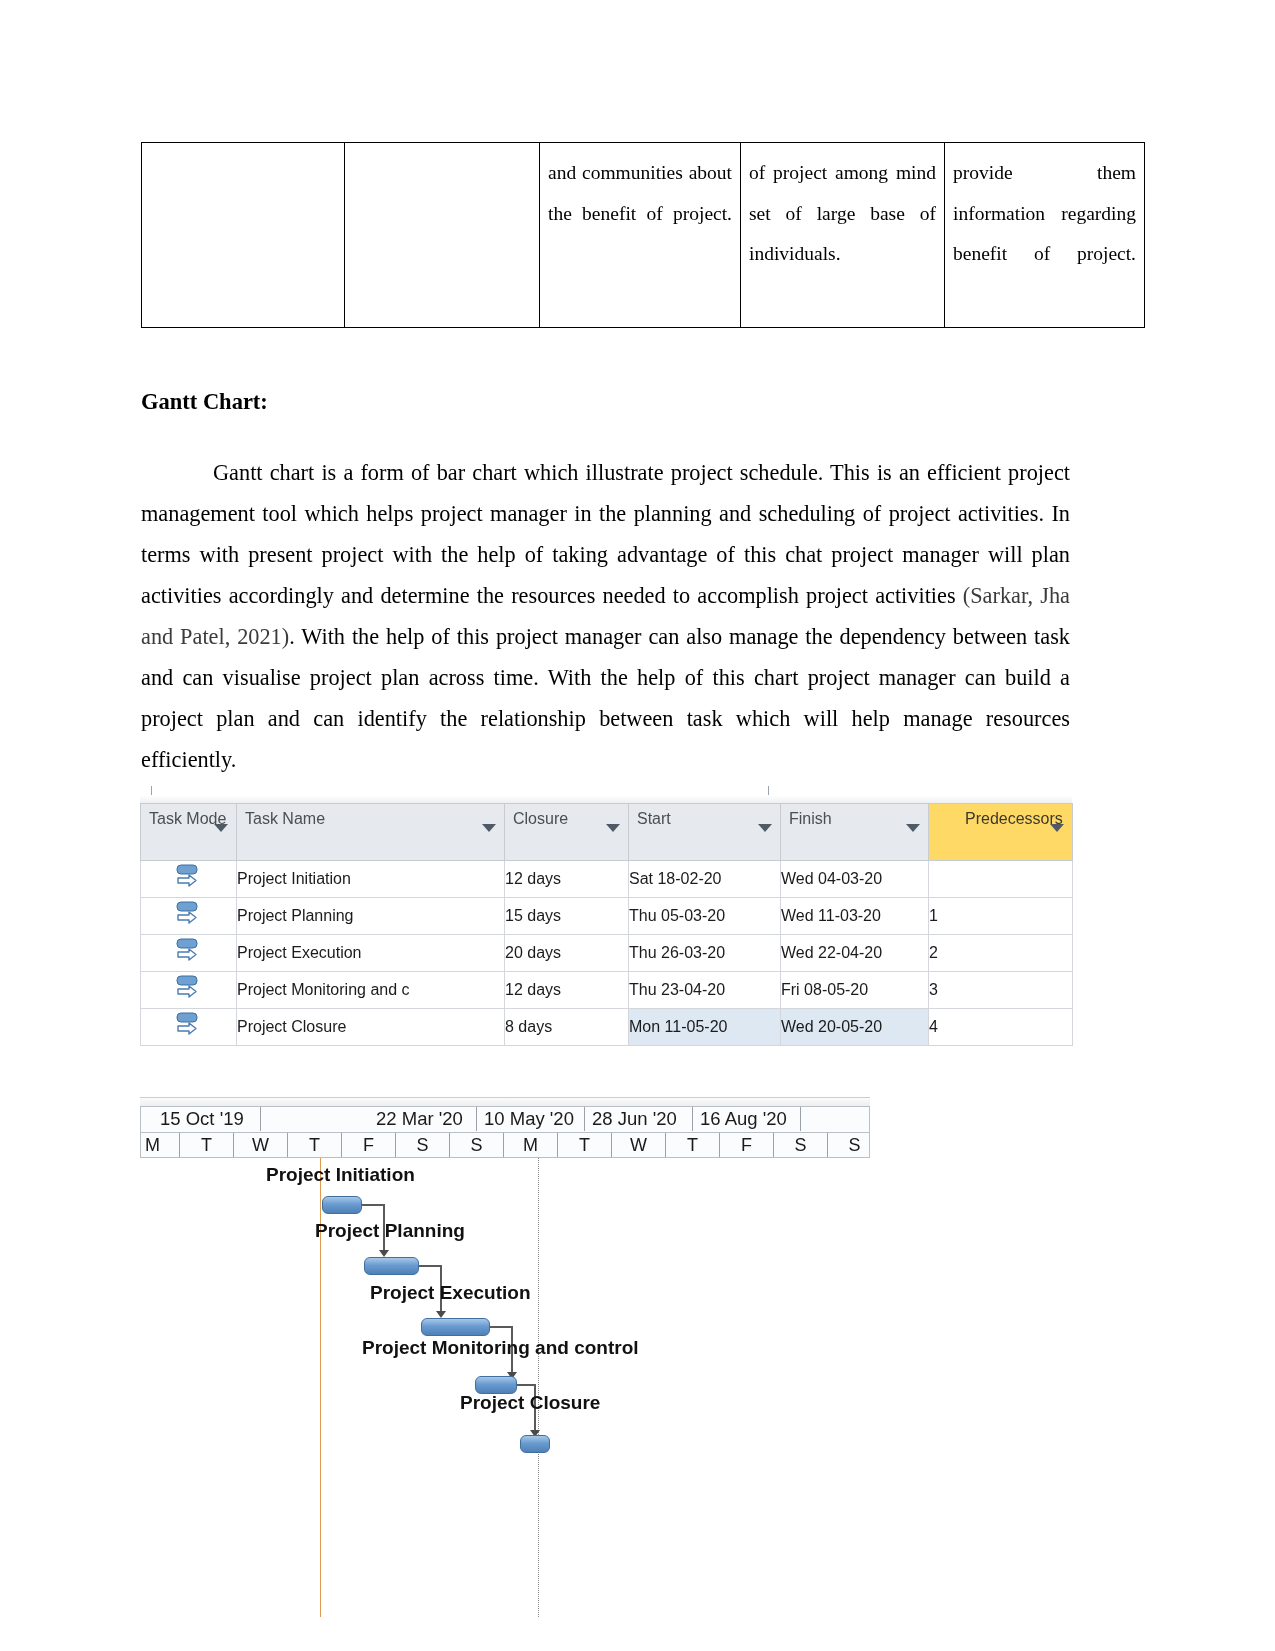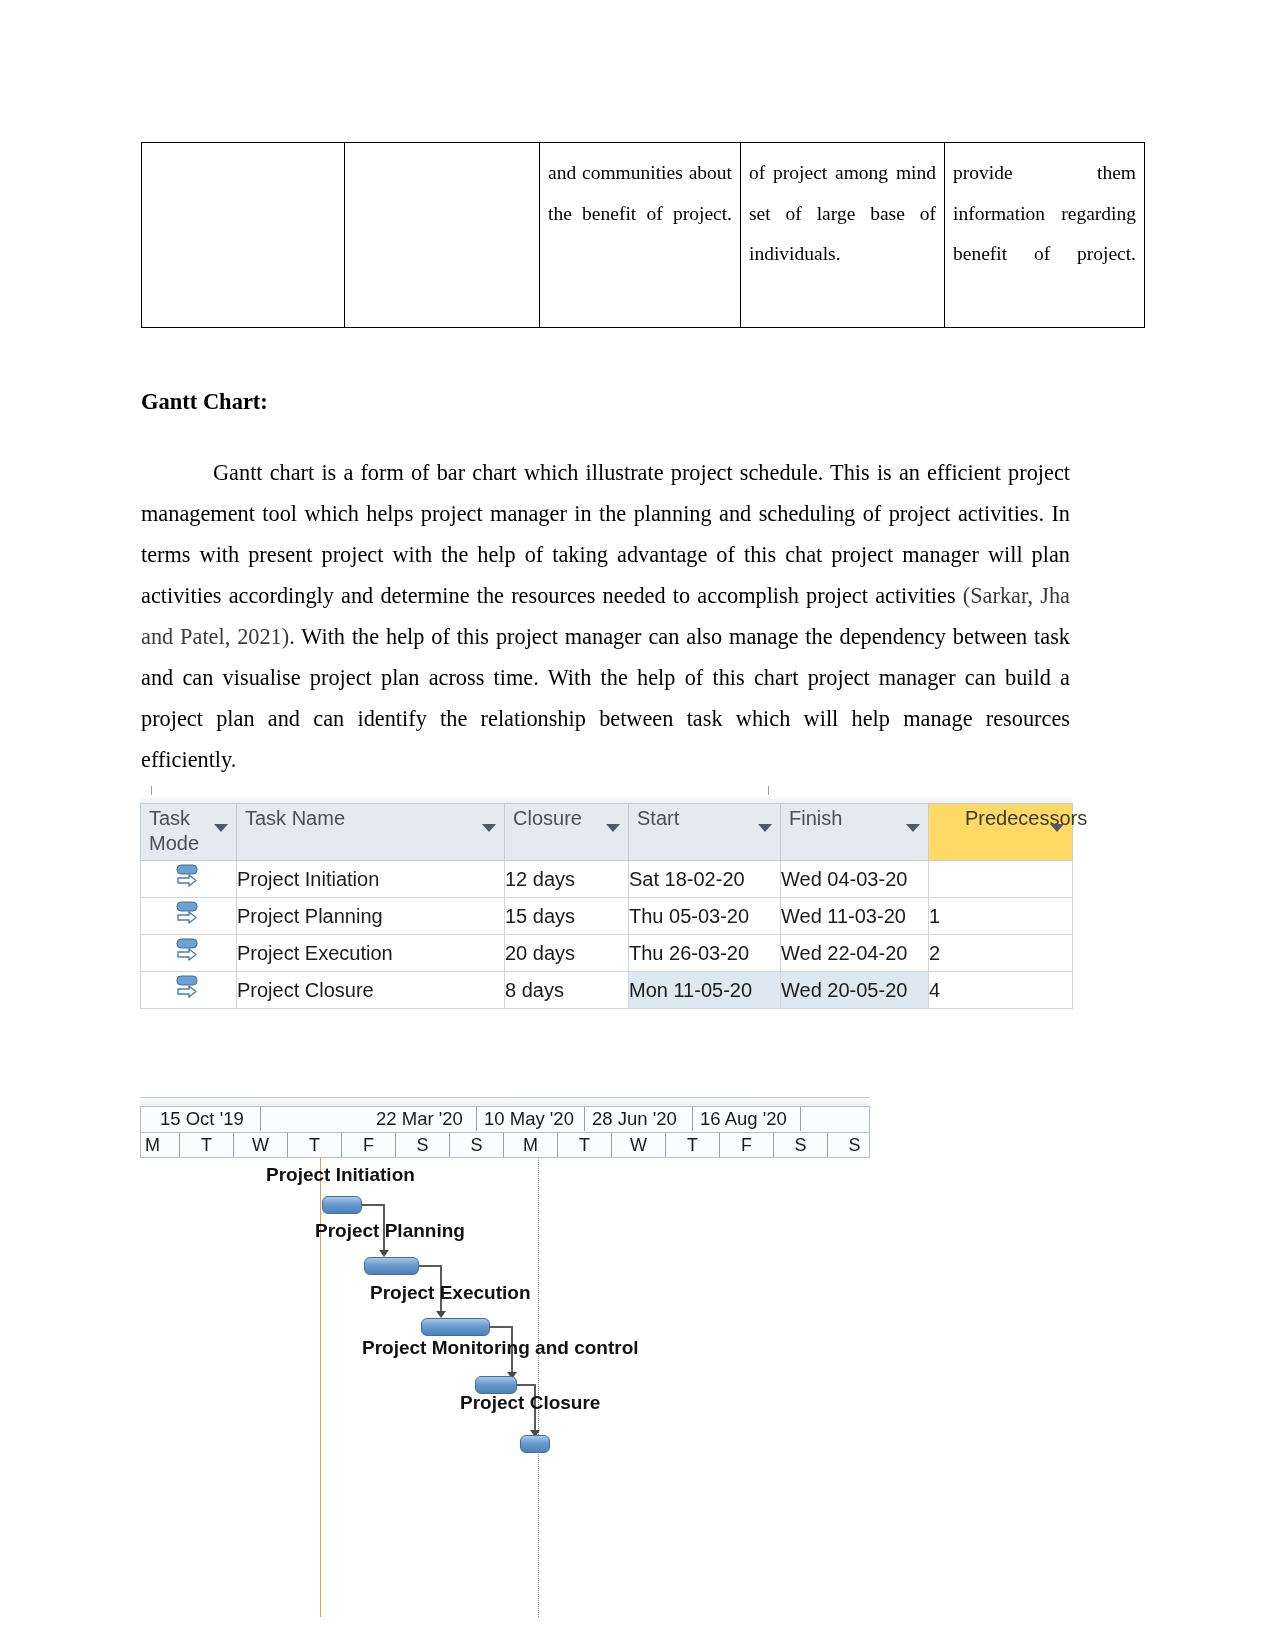--- a/index.html
+++ b/index.html
@@ -114,21 +114,21 @@
   .msp-grid {
     position: absolute;
     left: 0;
     top: 19px;
     width: 932px;
     border-collapse: collapse;
     table-layout: fixed;
   }
   .msp-grid th, .msp-grid td {
     border: 1px solid #d3d7db;
-    font-size: 20px;
+    font-size: 16px;
     color: #1b1b1b;
     padding: 0;
     vertical-align: middle;
     font-family: "Liberation Sans", sans-serif;
   }
   .msp-grid thead th {
     background: #e6eaee;
     color: #4a4f55;
     font-weight: normal;
     text-align: left;
@@ -394,20 +394,31 @@
           <td class="cell-dur"><span>20 days</span></td>
           <td class="cell-start"><span>Thu 26-03-20</span></td>
           <td class="cell-fin"><span>Wed 22-04-20</span></td>
           <td class="cell-pred"><span>2</span></td>
         </tr>
         <tr>
           <td class="cell-mode"><span class="mode-icon"><svg width="26" height="30" viewBox="0 0 26 30">
                 <rect x="1" y="1" width="20" height="9" rx="4" ry="4" fill="#6fa0d2" stroke="#3f6f9f" stroke-width="1"></rect>
                 <path d="M2 14 L13 14 L13 11 L20 16.5 L13 22 L13 19 L2 19 Z" fill="#ffffff" stroke="#4a7cb0" stroke-width="1.4" stroke-linejoin="round"></path>
               </svg></span></td>
+          <td class="cell-name"><span>Project Monitoring and c</span></td>
+          <td class="cell-dur"><span>12 days</span></td>
+          <td class="cell-start"><span>Thu 23-04-20</span></td>
+          <td class="cell-fin"><span>Fri 08-05-20</span></td>
+          <td class="cell-pred"><span>3</span></td>
+        </tr>
+        <tr>
+          <td class="cell-mode"><span class="mode-icon"><svg width="26" height="30" viewBox="0 0 26 30">
+                <rect x="1" y="1" width="20" height="9" rx="4" ry="4" fill="#6fa0d2" stroke="#3f6f9f" stroke-width="1"></rect>
+                <path d="M2 14 L13 14 L13 11 L20 16.5 L13 22 L13 19 L2 19 Z" fill="#ffffff" stroke="#4a7cb0" stroke-width="1.4" stroke-linejoin="round"></path>
+              </svg></span></td>
           <td class="cell-name"><span>Project Closure</span></td>
           <td class="cell-dur"><span>8 days</span></td>
           <td class="cell-start sel"><span>Mon 11-05-20</span></td>
           <td class="cell-fin sel"><span>Wed 20-05-20</span></td>
           <td class="cell-pred"><span>4</span></td>
         </tr>
       </tbody>
   </table>
 </div>
 

